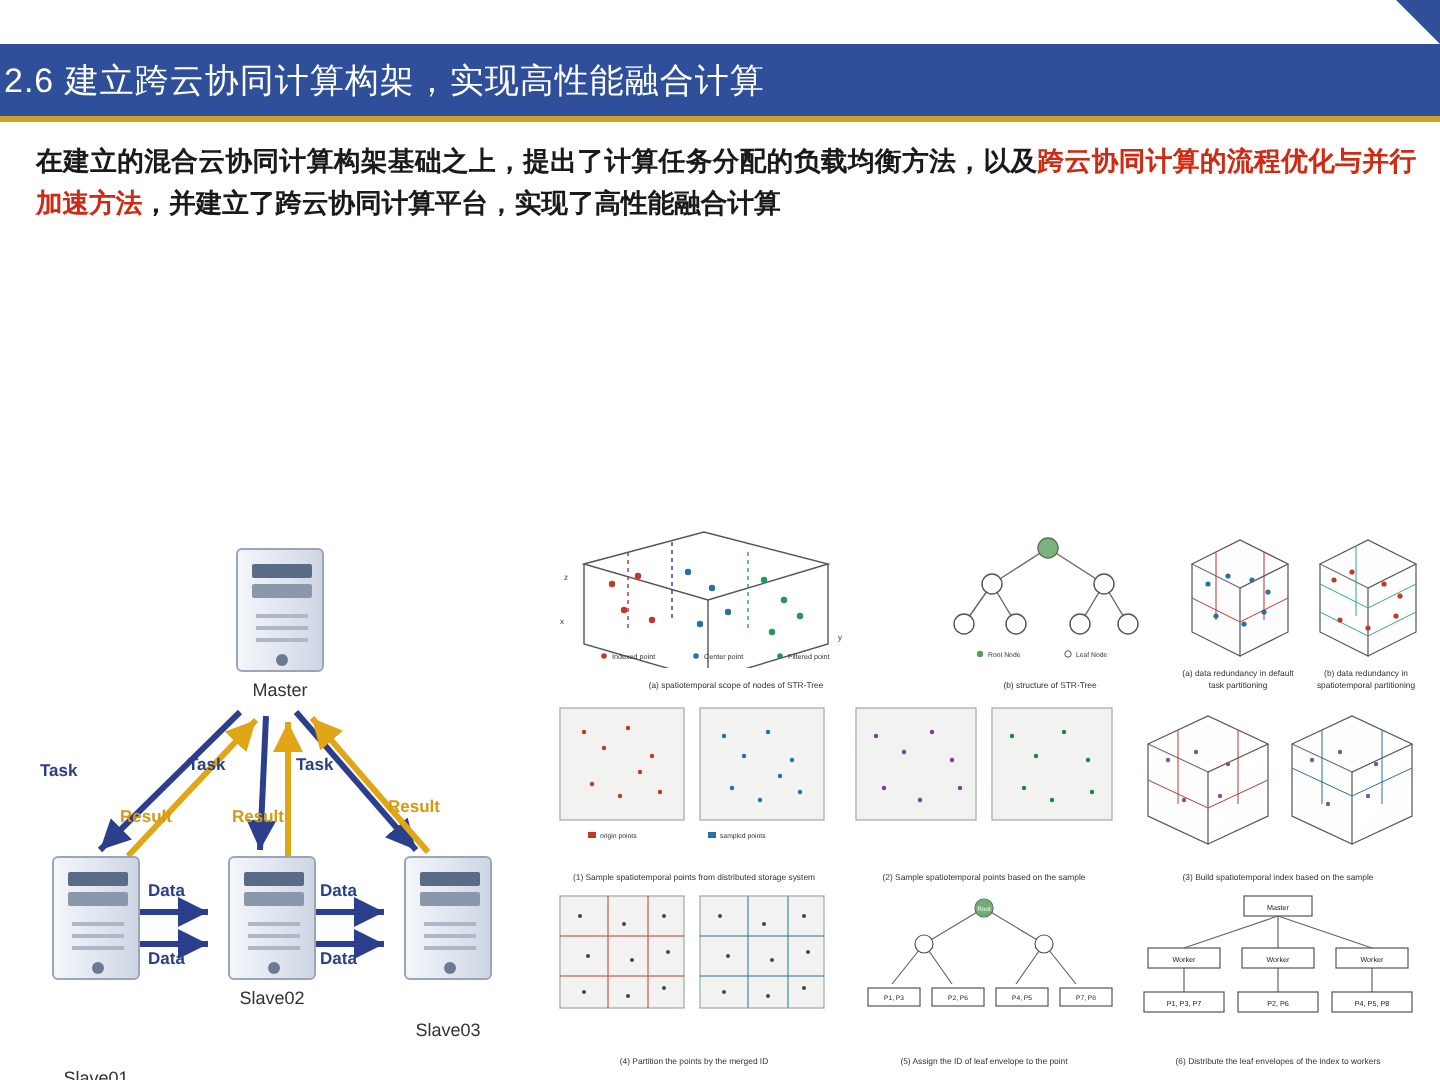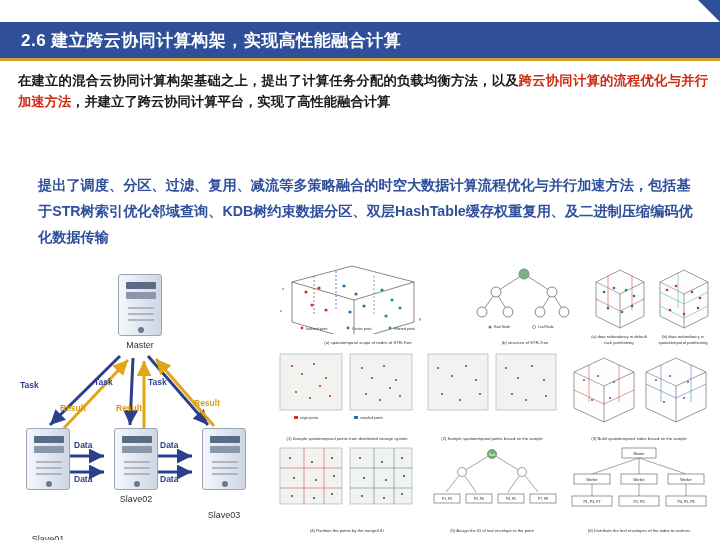--- a/index.html
+++ b/index.html
@@ -24,22 +24,22 @@
     position: absolute;
     left: 0; top: 22px;
     width: 720px; height: 36px;
     background: #2f4f9b;
     display: flex;
     align-items: center;
   }
   .title-band .title-text {
     color: #ffffff;
     font-size: 17px;
-    font-weight: bold;
-    padding-left: 21px;
+    font-weight: normal;
+    padding-left: 2px;
     letter-spacing: 0.5px;
     white-space: nowrap;
   }
   .title-underline {
     position: absolute;
     left: 0; top: 58px;
     width: 720px; height: 3px;
     background: #c9a227;
   }
   .corner-accent {
@@ -162,21 +162,20 @@
 
   <div class="title-band">
     <div class="title-text">2.6  建立跨云协同计算构架，实现高性能融合计算</div>
   </div>
   <div class="title-underline"></div>
 
   <div class="para1">
     <span>在建立的混合云协同计算构架基础之上，提出了计算任务分配的负载均衡方法，以及</span><span class="hl">跨云协同计算的流程优化与并行加速方法</span><span>，并建立了跨云协同计算平台，实现了高性能融合计算</span>
   </div>
 
-  <div class="para2">提出了调度、分区、过滤、复用、减流等多策略融合的时空大数据计算流程优化与并行加速方法，包括基于STR树索引优化邻域查询、KDB树约束数据分区、双层HashTable缓存权重复用、及二进制压缩编码优化数据传输</div>
 
   <div class="figures">
 
     <div class="left-fig">
 
       <div class="server" style="left:110px; top:14px;">
         <div class="bay b1"></div>
           <div class="bay b2"></div>
         <div class="slot s1"></div>
           <div class="slot s2"></div>

